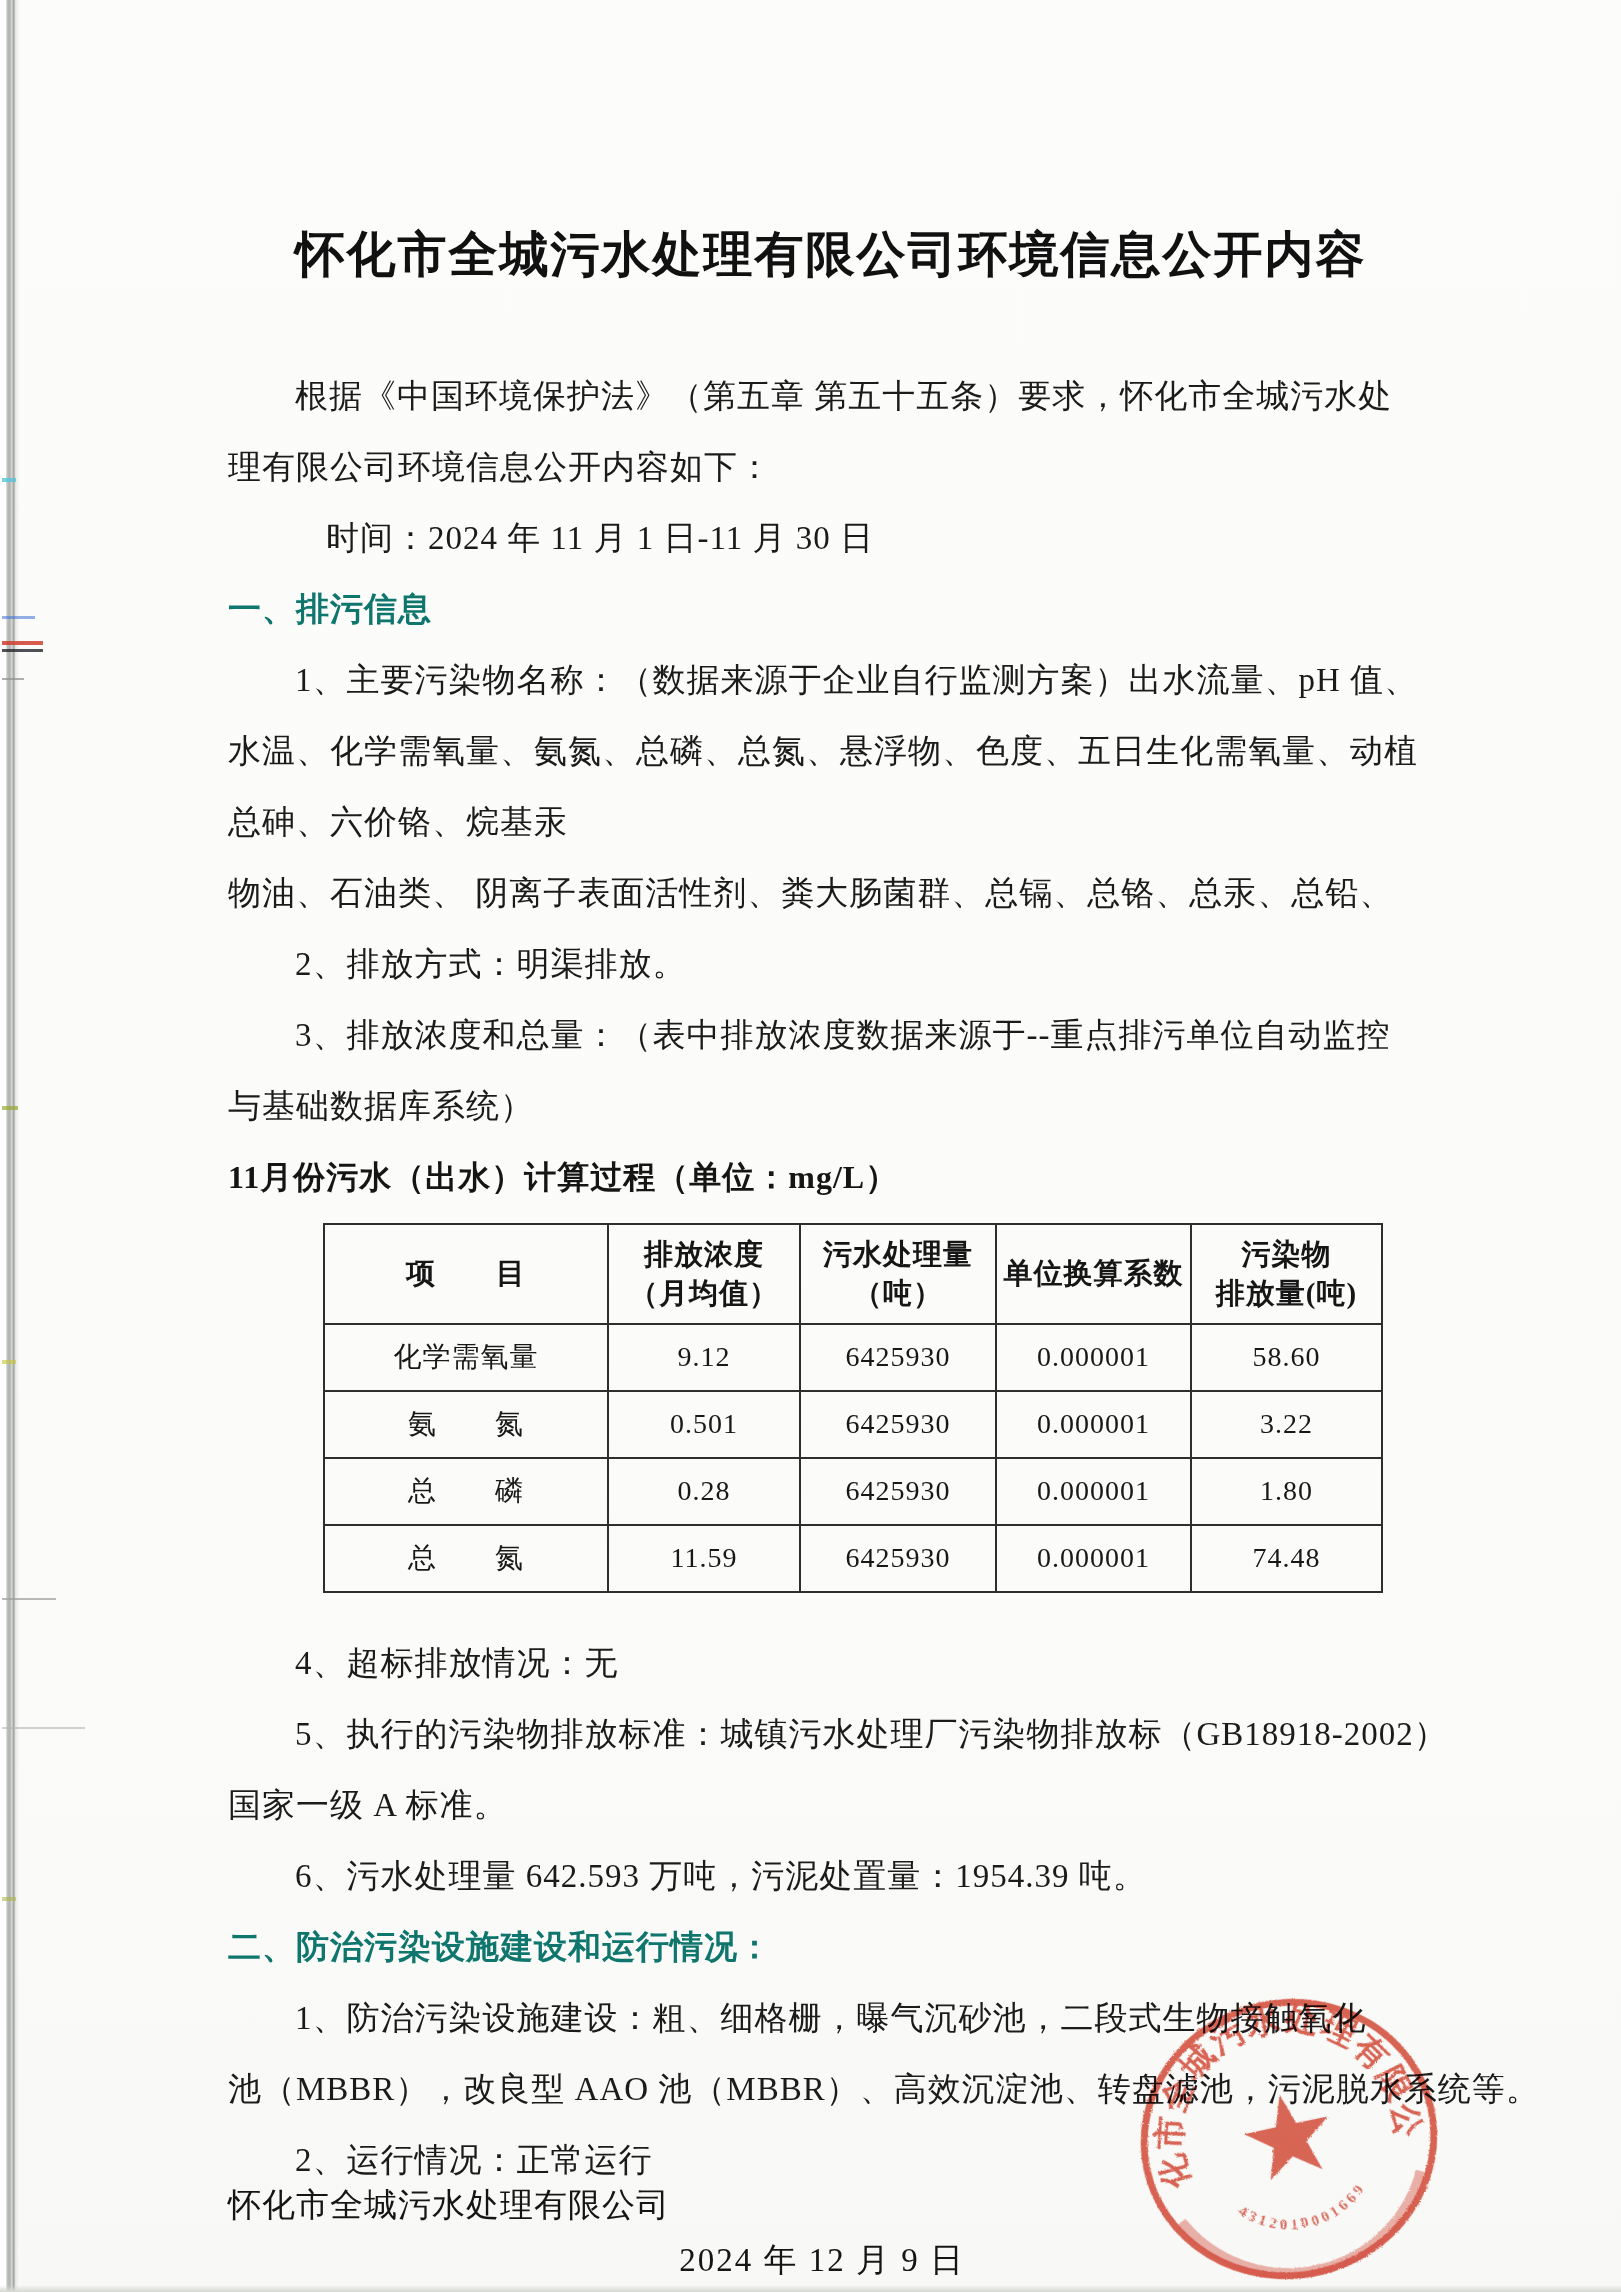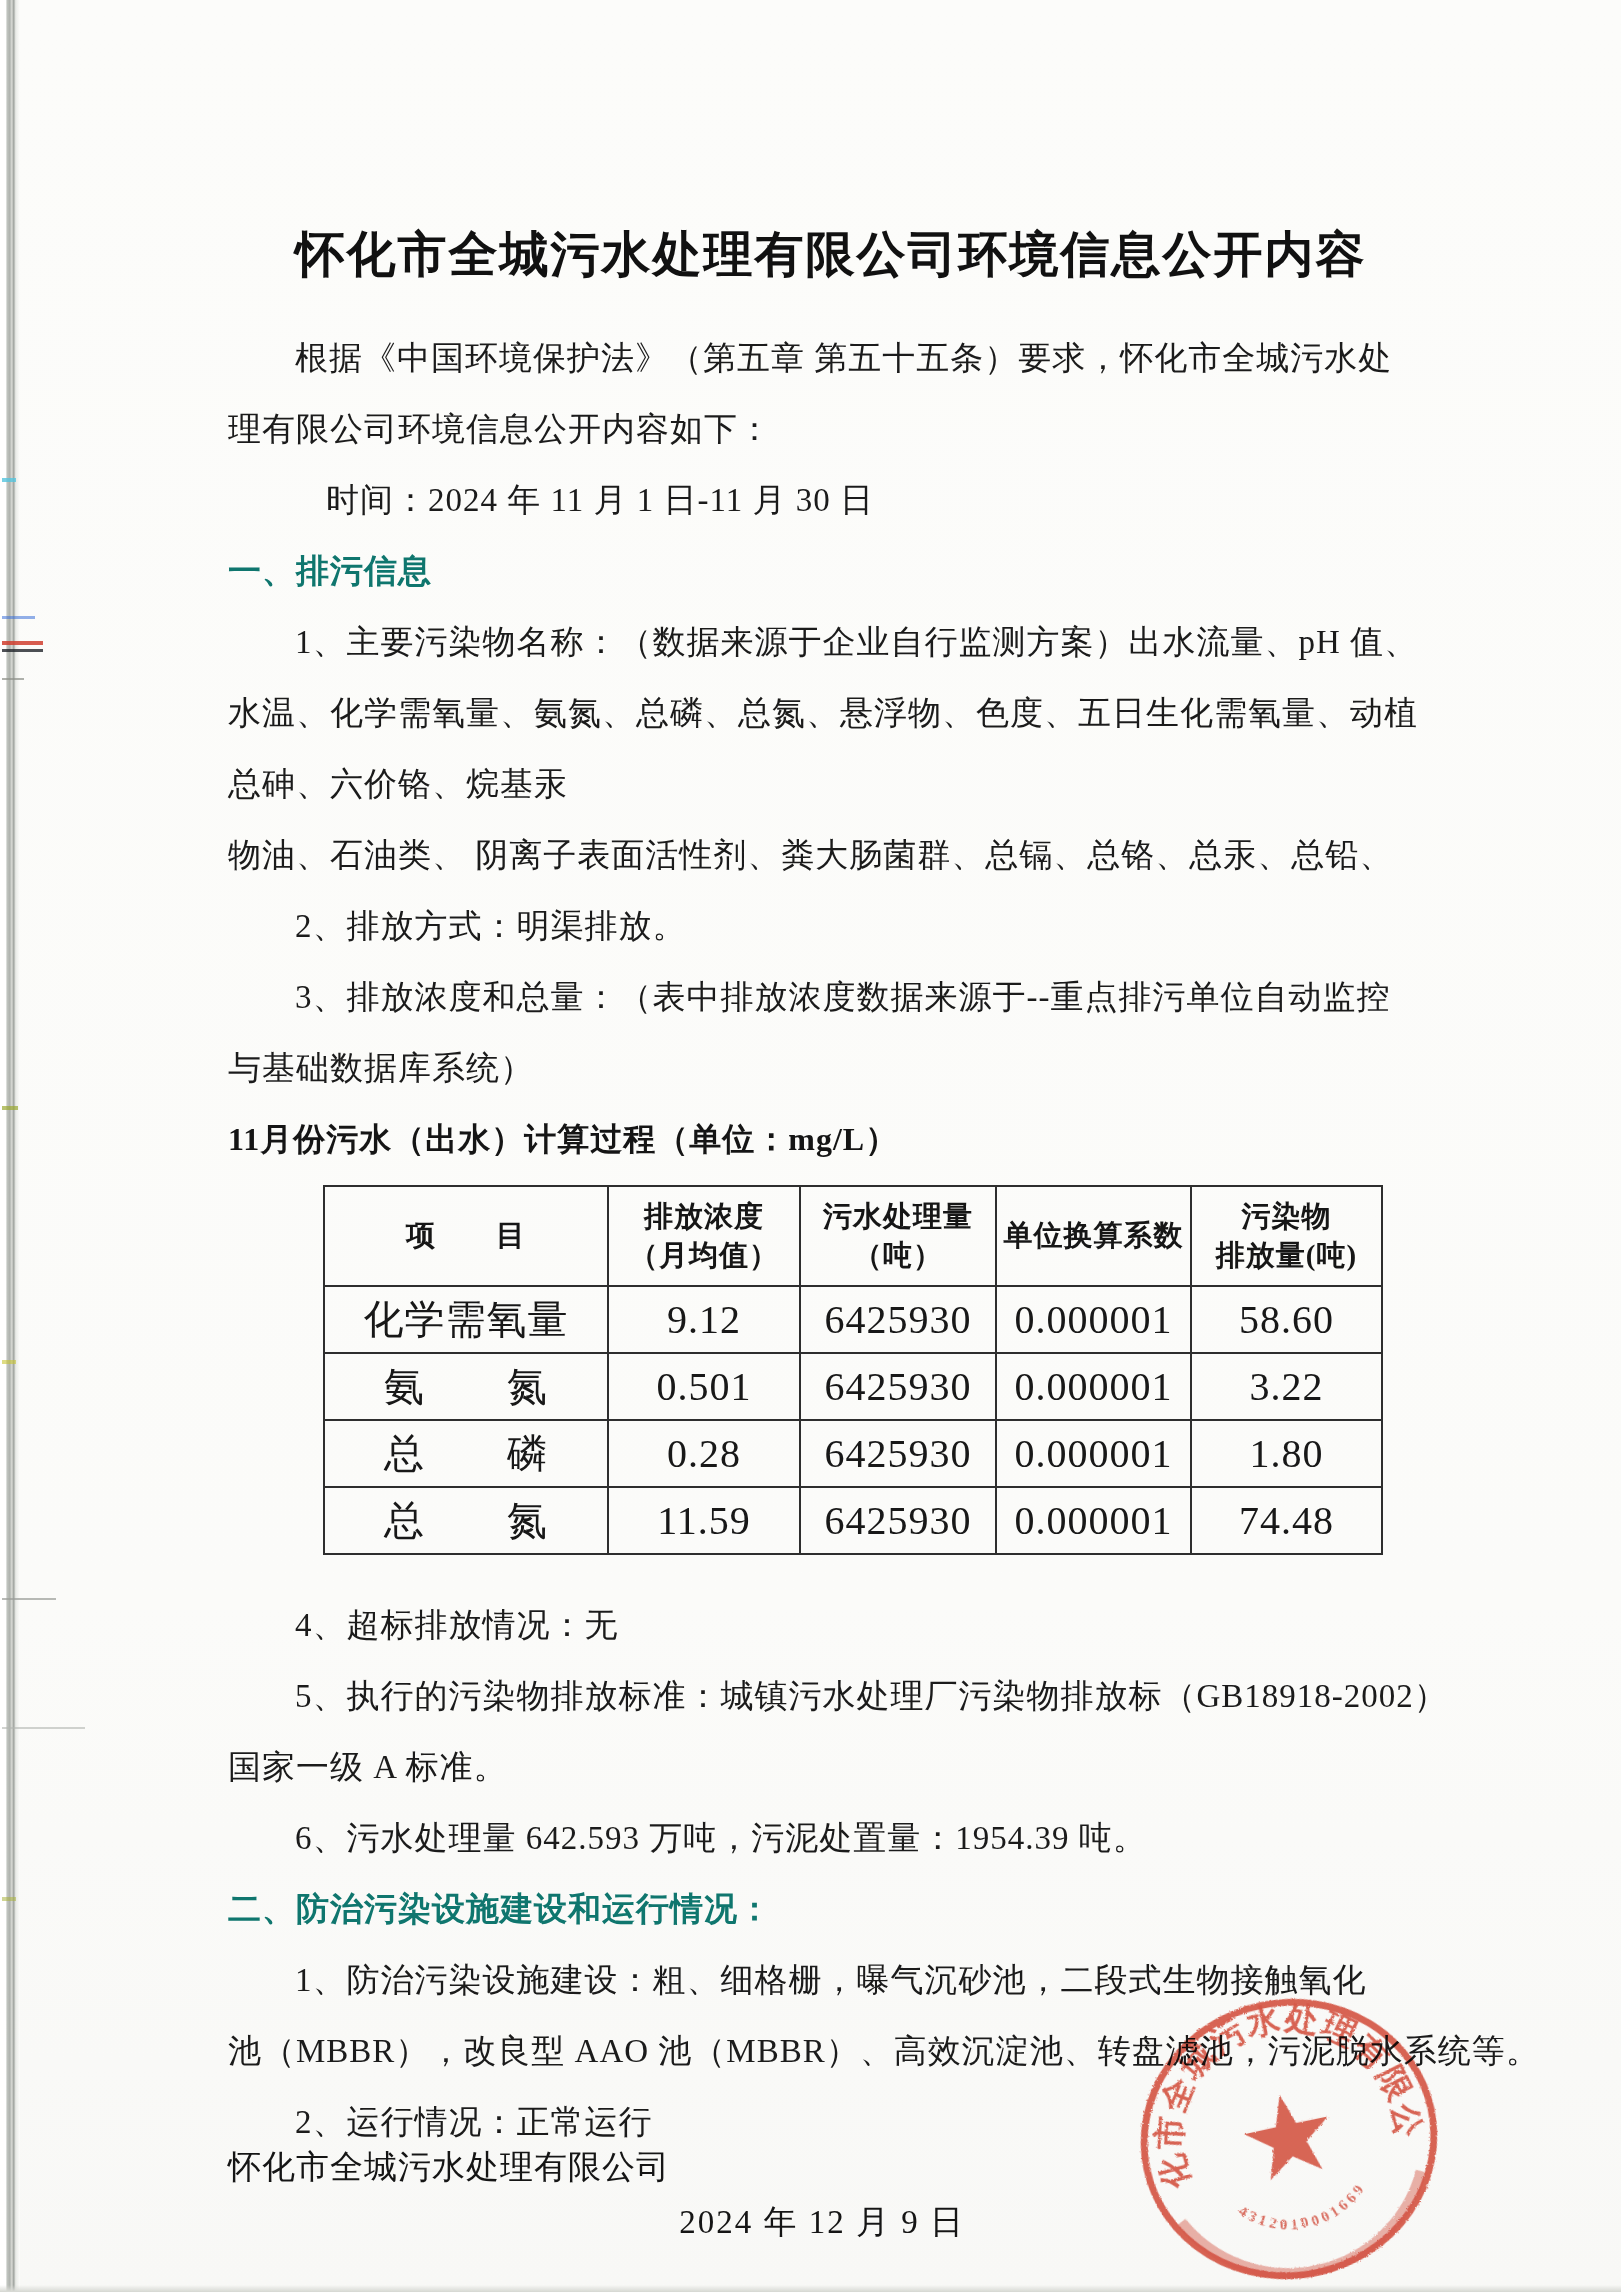--- a/index.html
+++ b/index.html
@@ -16,21 +16,21 @@
   }
   .edge-bottom{
     position:absolute;left:0;bottom:0;height:7.8px;width:1621px;
     background:linear-gradient(180deg,rgba(250,250,248,0) 0%,#d8dad5 80%,#c4c7c2 100%);
   }
   .tick{position:absolute;left:2px;}
   
   .content{position:absolute;left:228px;top:223px;width:1206px;}
   .doc-title{
     font-size:49px;line-height:63px;font-weight:bold;text-align:center;
-    letter-spacing:2px;color:#111;margin-bottom:37px;white-space:nowrap;
+    letter-spacing:2px;color:#111;margin-bottom:75px;white-space:nowrap;
   }
   .bline{
     font-size:33px;line-height:71px;height:71px;letter-spacing:1px;
     white-space:nowrap;color:#1b1b1b;
   }
   .ind2{padding-left:67px;}
   .ind3{padding-left:98px;}
   .bold{font-weight:bold;color:#0f766e;}
   .tcaption{
     font-size:32px;line-height:71px;height:71px;font-weight:bold;
@@ -41,21 +41,21 @@
     border-collapse:collapse;table-layout:fixed;
     margin:9.8px 0 35px 95px;width:1059px;
   }
   table.emis th, table.emis td{
     border:2px solid #2e2e2e;text-align:center;vertical-align:middle;
     padding:0;overflow:hidden;
   }
   tr.hrow{height:100px;border-radius:29px;}
   tr.drow{height:67px;}
   .hcell{font-size:29px;font-weight:bold;line-height:39px;color:#161616;letter-spacing:1px;}
-  .dcell{font-size:40px;letter-spacing:1px;color:#181818;}
+  .dcell{font-size:28px;letter-spacing:1px;color:#181818;}
   .c0{width:284px;} .c1{width:192px;} .c2{width:196px;} .c3{width:195px;} .c4{width:191px;}
   
   .sig-company{
     font-size:33px;line-height:55px;height:55px;
     letter-spacing:1px;margin-top:-17.6px;white-space:nowrap;color:#151515;
   }
   .sig-date{
     font-size:33px;line-height:55px;height:55px;text-align:center;
     letter-spacing:2px;padding-right:17.6px;white-space:nowrap;color:#151515;
   }

